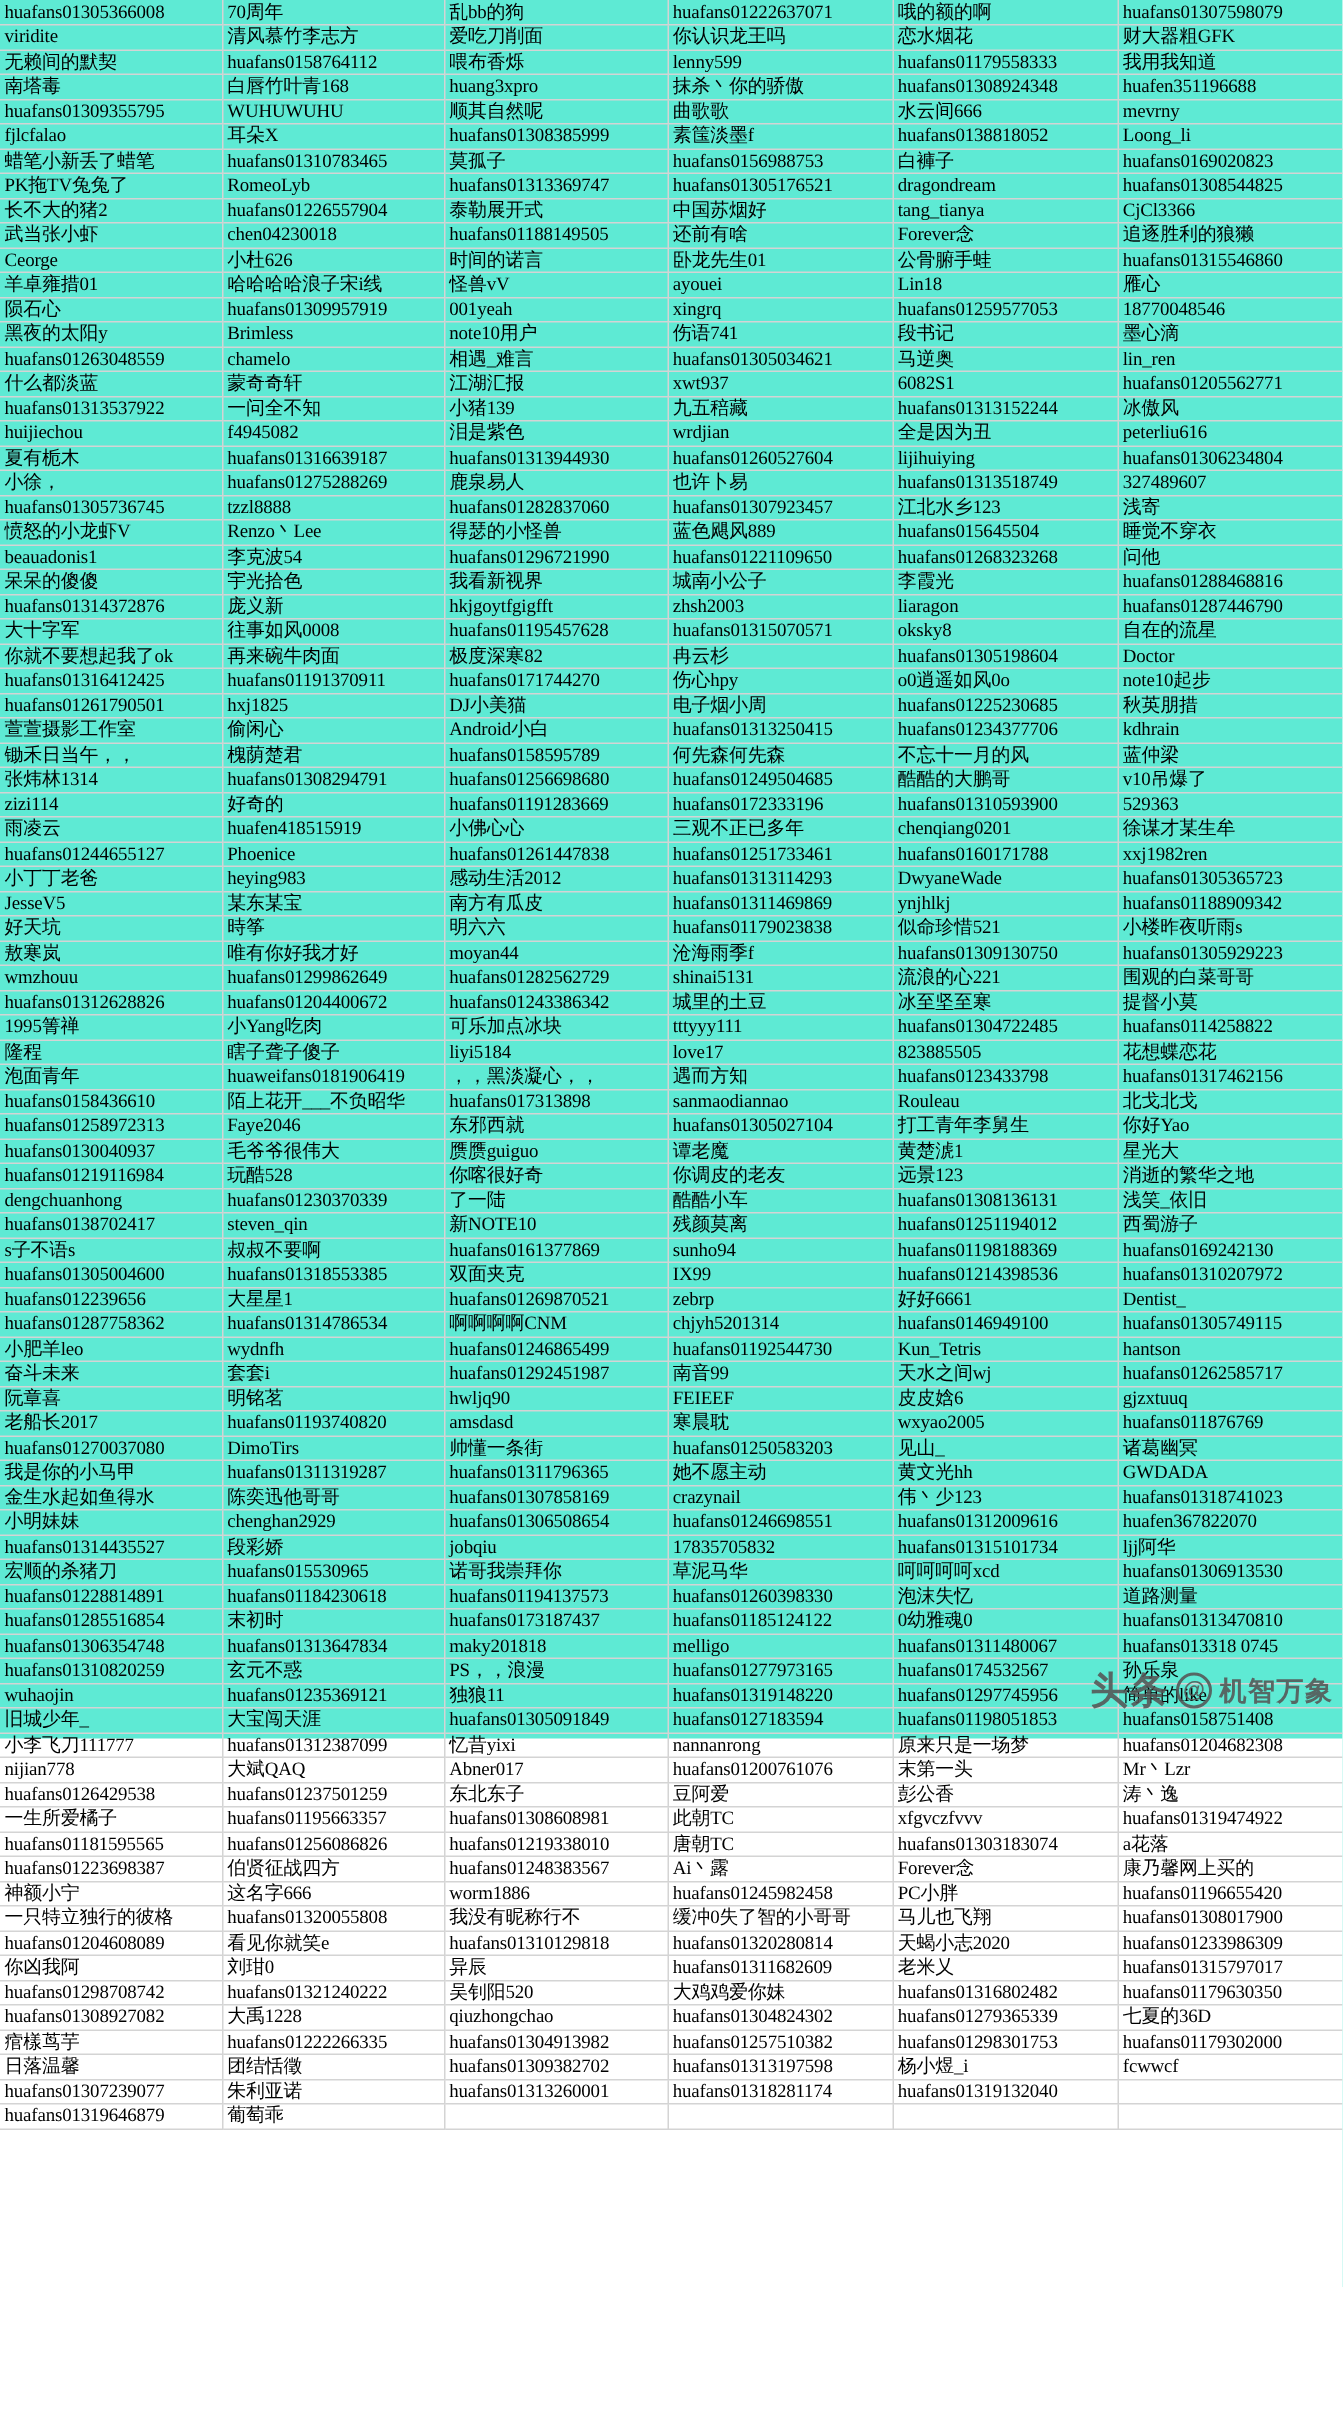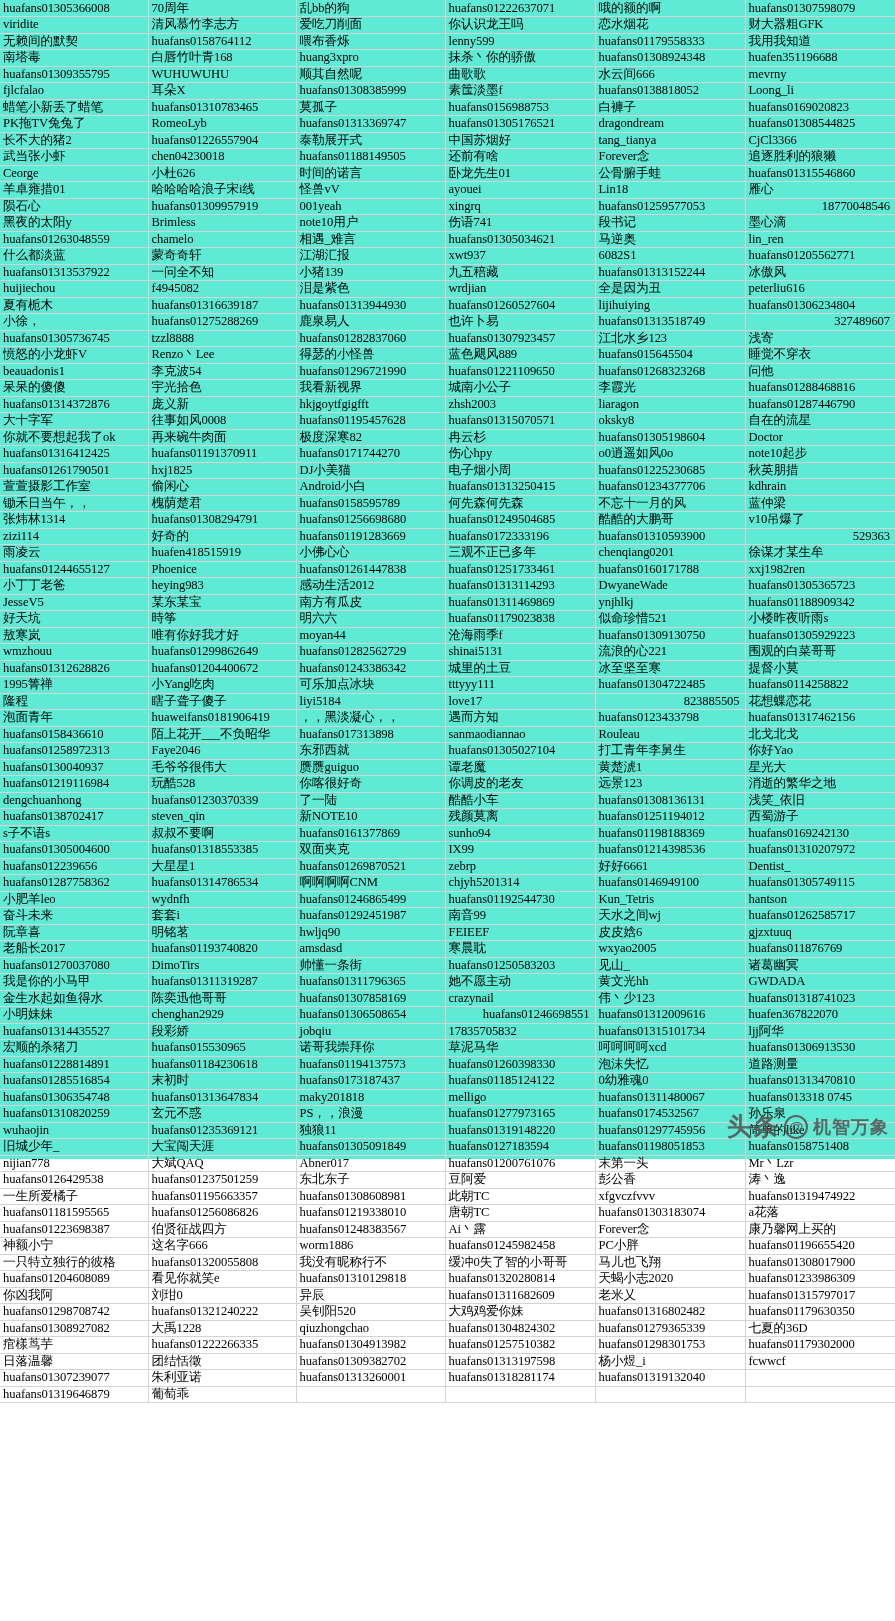--- a/index.html
+++ b/index.html
@@ -42,21 +42,21 @@
     border-bottom: 1px solid #d4d4d4;
     padding: 0 2px 0 3px;
     height: 16.5px;
     white-space: nowrap;
     overflow: hidden;
     vertical-align: middle;
     font-variant-numeric: tabular-nums;
     letter-spacing: -0.1px;
   }
   table.grid td:last-child { border-right: none; }
-  table.grid td.num { text-align: right; padding-right: 5px; }
+  table.grid td.num { padding-right: 5px; }
   table.grid td.empty { }
 
   
   #watermark {
     position: absolute;
     right: 6px;
     bottom: 16px;
     display: flex;
     align-items: center;
     gap: 5px;
@@ -660,20 +660,28 @@
         </tr>
         <tr>
           <td>旧城少年_</td>
           <td>大宝闯天涯</td>
           <td>huafans01305091849</td>
           <td>huafans0127183594</td>
           <td>huafans01198051853</td>
           <td>huafans0158751408</td>
         </tr>
         <tr>
+          <td>小李飞刀111777</td>
+          <td>huafans01312387099</td>
+          <td>忆昔yixi</td>
+          <td>nannanrong</td>
+          <td>原来只是一场梦</td>
+          <td>huafans01204682308</td>
+        </tr>
+        <tr>
           <td>nijian778</td>
           <td>大斌QAQ</td>
           <td>Abner017</td>
           <td>huafans01200761076</td>
           <td>末第一头</td>
           <td>Mr丶Lzr</td>
         </tr>
         <tr>
           <td>huafans0126429538</td>
           <td>huafans01237501259</td>

